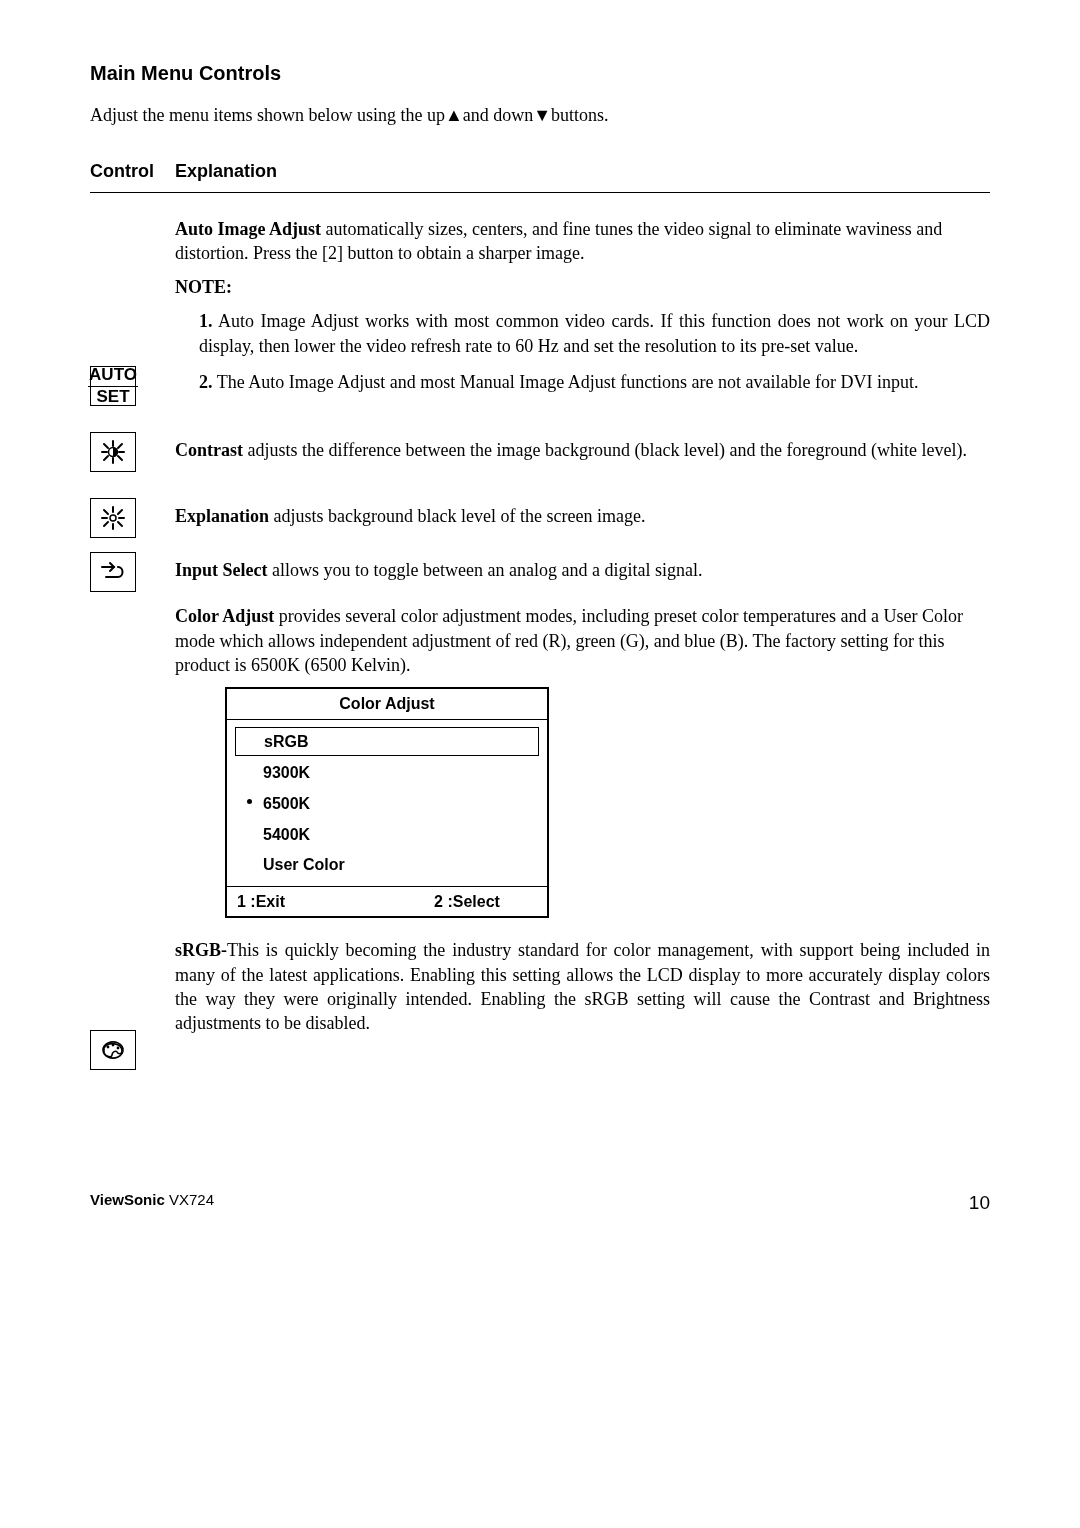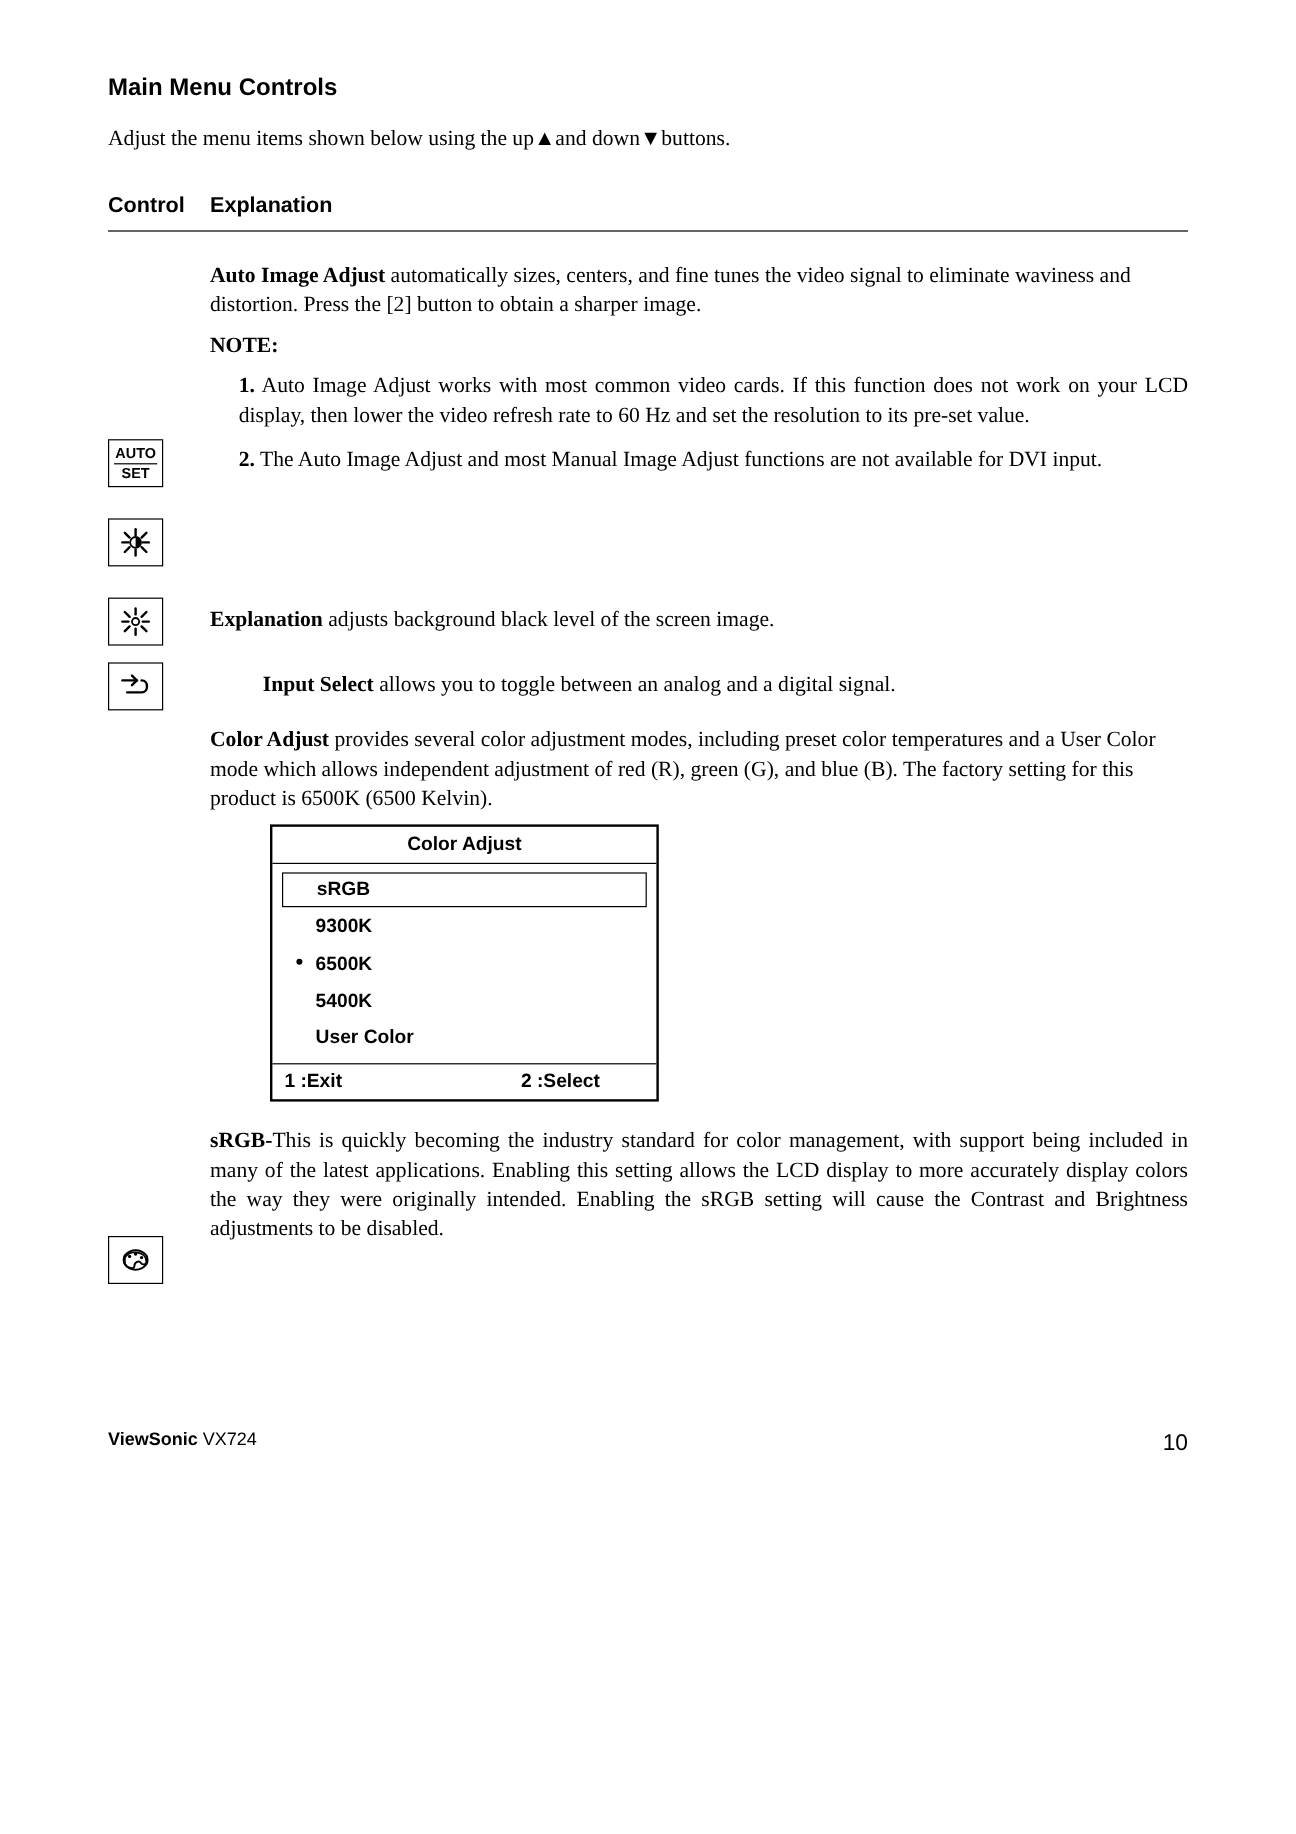--- a/index.html
+++ b/index.html
@@ -48,21 +48,21 @@
     flex: 1;
   }
   .icon-box {
     border: 1.5px solid #000;
     width: 46px;
     height: 40px;
     display: flex;
     align-items: center;
     justify-content: center;
     font-family: Arial, Helvetica, sans-serif;
-    font-size: 12px;
+    font-size: 17px;
     font-weight: bold;
     text-align: center;
     box-sizing: border-box;
     padding: 2px 2px;
     line-height: 1.2;
   }
   .icon-box svg { display: block; }
   p { margin: 0 0 10px 0; }
   ol.notes { margin: 0; padding-left: 24px; }
   ol.notes li { margin-bottom: 12px; text-align: justify; }
@@ -153,20 +153,23 @@
           <line x1="6" y1="5" x2="10" y2="9"></line>
           <line x1="20" y1="17" x2="24" y2="21"></line>
           <line x1="24" y1="5" x2="20" y2="9"></line>
           <line x1="10" y1="17" x2="6" y2="21"></line>
         </g>
         <circle cx="15" cy="13" r="4.5" fill="none" stroke="#000" stroke-width="1.5"></circle>
         <path d="M15 8.5 a4.5 4.5 0 0 1 0 9 z" fill="#000"></path>
       </svg>
     </div>
   </div>
+  <div class="col-explanation">
+    <p><b>Contrast</b><span> adjusts the difference between the image background  (black level) and the foreground (white level).</span></p>
+  </div>
 </div>
 
 <div class="row" style="margin-bottom:12px;">
   <div class="col-control">
     <div class="icon-box">
       <svg width="30" height="26" viewBox="0 0 30 26">
         <g stroke="#000" stroke-width="2" stroke-linecap="round">
           <line x1="15" y1="2" x2="15" y2="7"></line>
           <line x1="15" y1="19" x2="15" y2="24"></line>
           <line x1="4" y1="13" x2="9" y2="13"></line>
@@ -178,21 +181,21 @@
         </g>
         <circle cx="15" cy="13" r="3" fill="none" stroke="#000" stroke-width="1.5"></circle>
       </svg>
     </div>
   </div>
   <div class="col-explanation">
     <p><b>Explanation</b><span> adjusts background black level of the screen image.</span></p>
   </div>
 </div>
 
-<div class="row" style="margin-bottom:12px;gap:44px;">
+<div class="row" style="margin-bottom:12px;">
   <div class="col-control">
     <div class="icon-box">
       <svg width="30" height="26" viewBox="0 0 30 26">
         <g stroke="#000" stroke-width="2" fill="none" stroke-linecap="round">
           <line x1="4" y1="8" x2="16" y2="8"></line>
           <polyline points="12,4 16,8 12,12"></polyline>
           <path d="M20 8 C 26 8 26 18 20 18 L8 18"></path>
         </g>
       </svg>
     </div>

